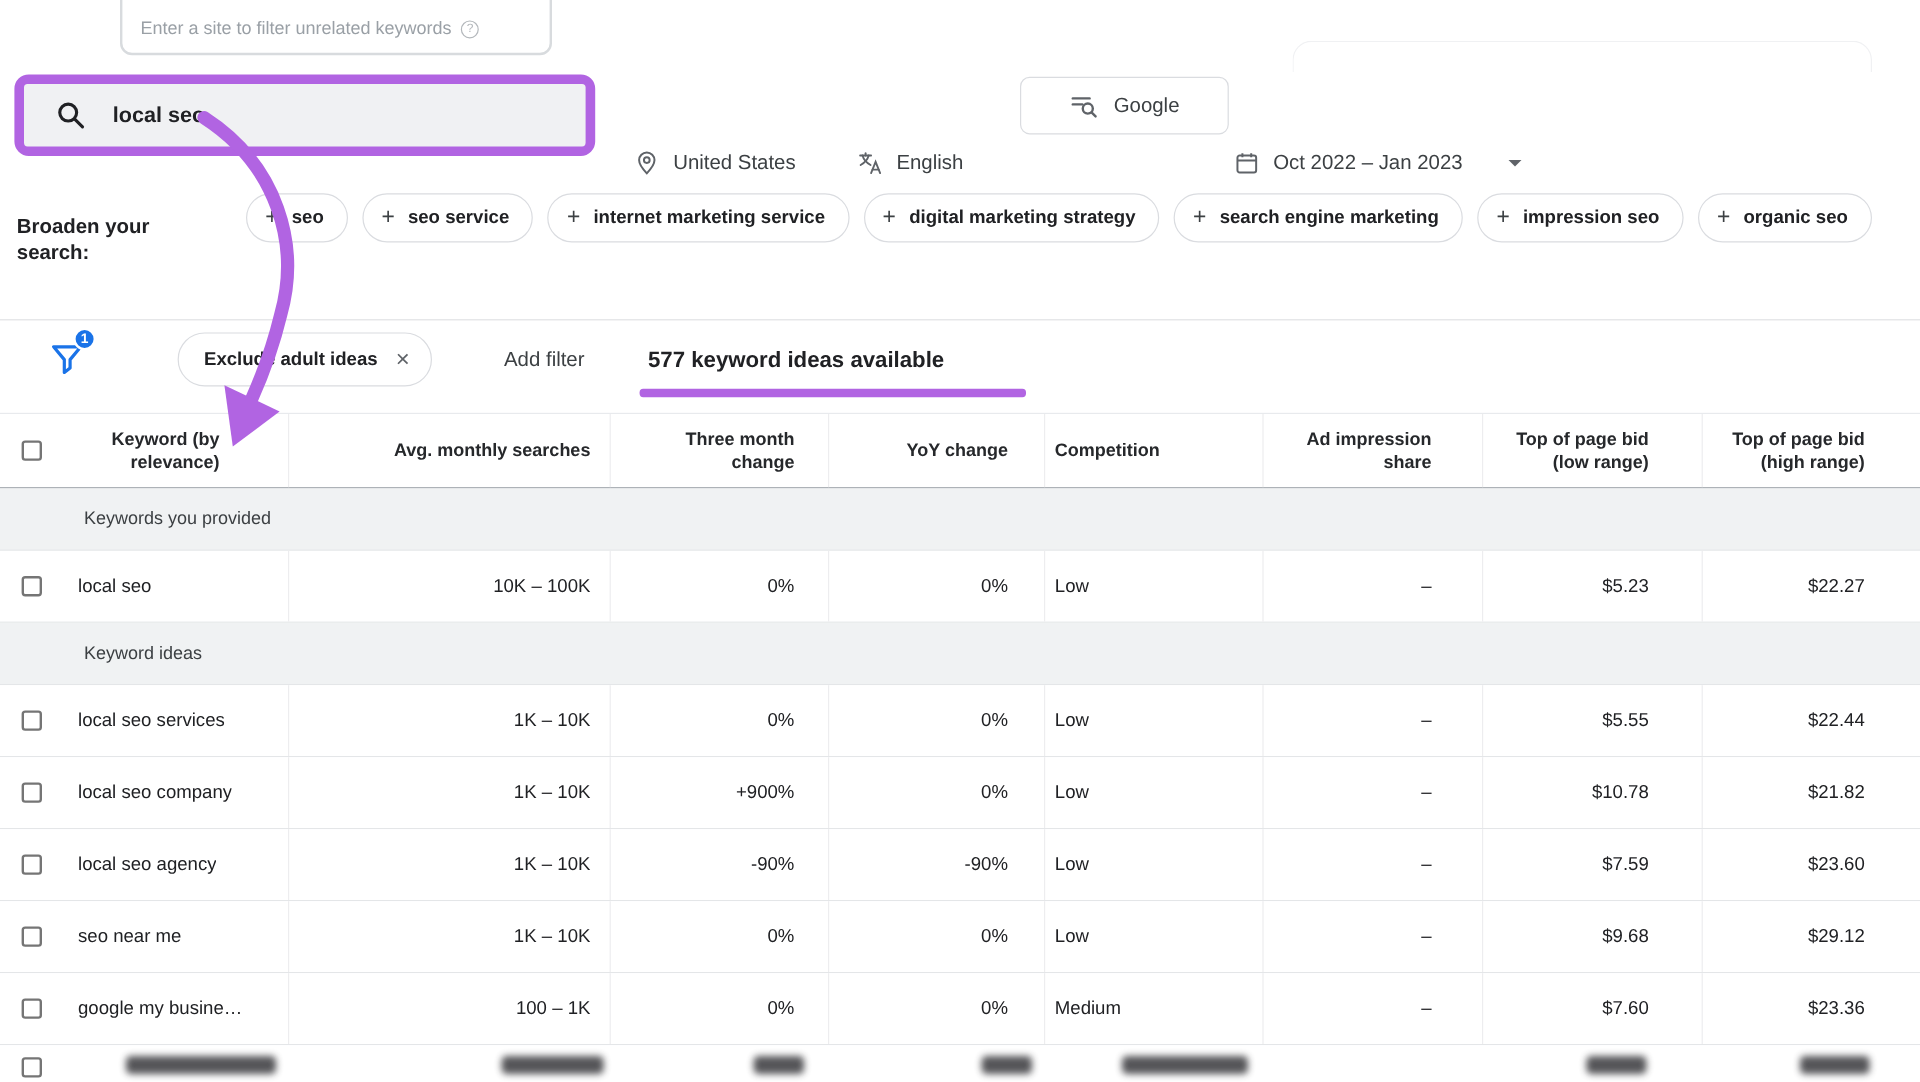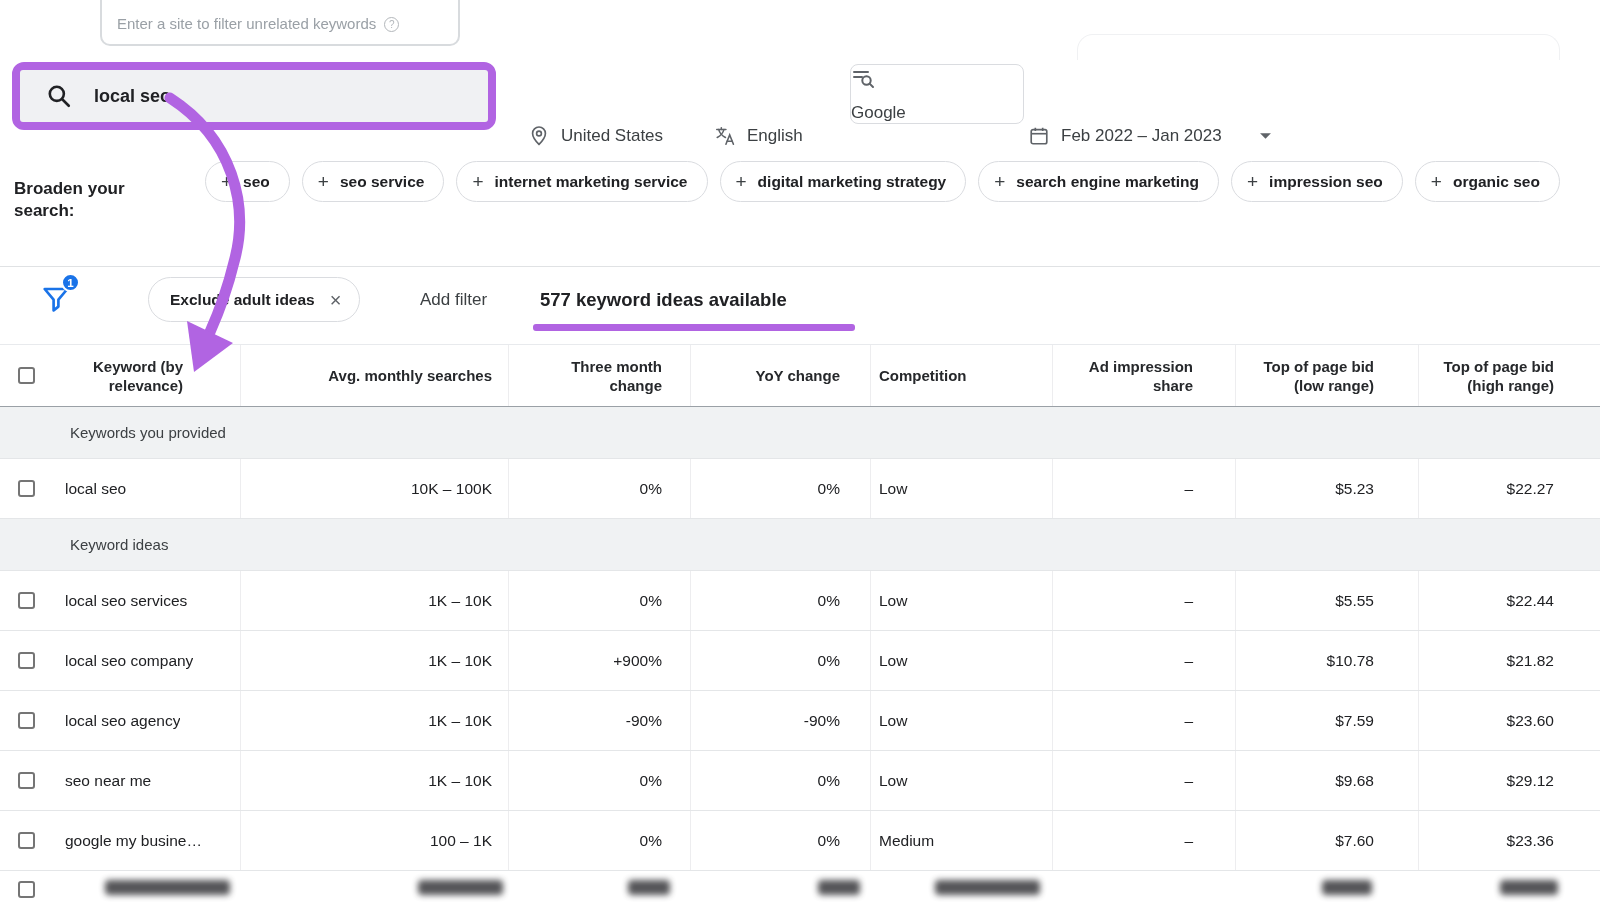--- a/index.html
+++ b/index.html
@@ -54,24 +54,24 @@
     position: absolute; top: 81px; height: 30px;
     display: flex; align-items: center; gap: 11px;
     font-size: 17px; color: #3c4043; cursor: pointer; margin-top: 40px;
   }
   .loc { left: 528px; }
   .lang { left: 714px; }
   .dates { left: 1028px; }
   .caret { margin-left: 26px; display: flex; align-items: center; }
   .network-box {
     position: absolute; left: 850px; top: 64px;
-    width: 174px; height: 60px;
+    width: 174px; height: 48px;
     border: 1px solid #dadce0; border-radius: 8px;
-    display: flex; justify-content: center; gap: 13px;
-    font-size: 17px; color: #3c4043; background: #fff; cursor: pointer; flex-direction: column;
+    display: flex; align-items: center; justify-content: center; gap: 13px;
+    font-size: 17px; color: #3c4043; background: #fff; cursor: pointer;
   }
 
   
   .broaden-label {
     position: absolute; left: 14px; top: 178px; width: 145px;
     font-size: 17px; font-weight: 700; line-height: 22px; color: #202124;
   }
   .chips {
     position: absolute; left: 205px; top: 161px; width: 1360px;
     display: flex; flex-wrap: wrap; gap: 14px 12px;
@@ -236,21 +236,21 @@
 
   <div class="top-item dates">
     <span class="icon">
       <svg width="22" height="22" viewBox="0 0 24 24" fill="none" stroke="#5f6368" stroke-width="1.8">
         <rect x="3.5" y="5" width="17" height="15.5" rx="2"></rect>
         <line x1="3.5" y1="9.5" x2="20.5" y2="9.5"></line>
         <line x1="8" y1="3" x2="8" y2="6.5"></line>
         <line x1="16" y1="3" x2="16" y2="6.5"></line>
       </svg>
     </span>
-    <span>Feb 2022 – Jan 2023</span>
+    <span>Oct 2022 – Jan 2023</span>
     <span class="caret">
       <svg width="13" height="9" viewBox="0 0 12 8" fill="#5f6368">
           <path d="M1 1l5 5 5-5z"></path>
         </svg>
     </span>
   </div>
 
   <div class="broaden-label">Broaden your search:</div>
   <div class="chips" id="chips">
       <div class="chip">

